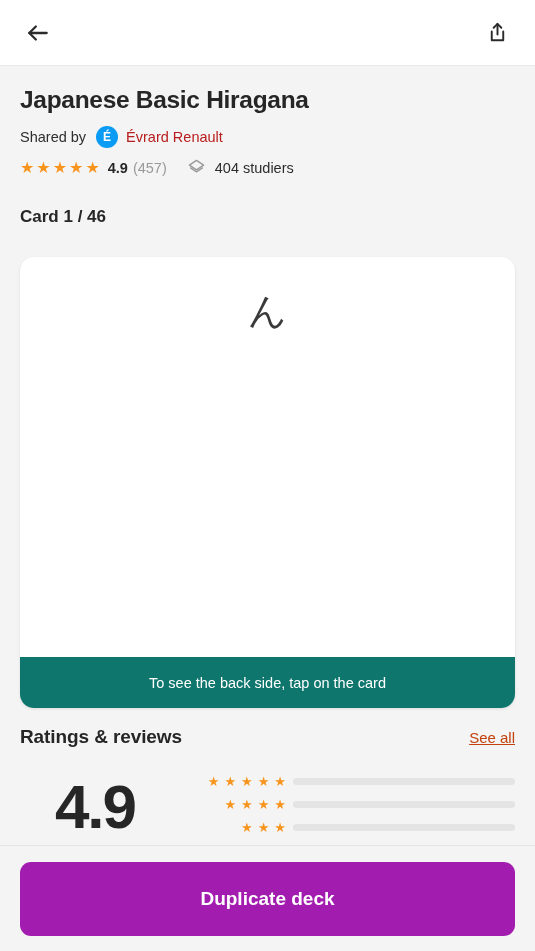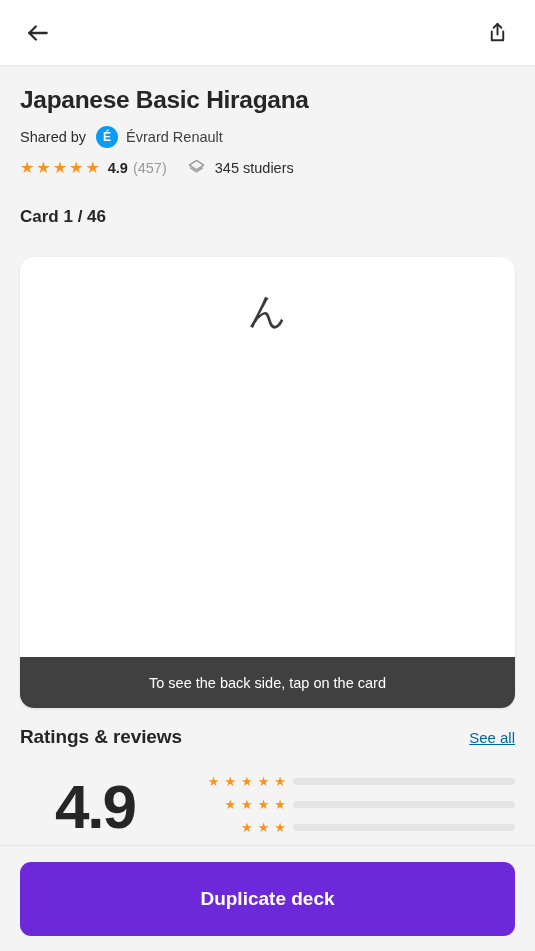--- a/index.html
+++ b/index.html
@@ -74,21 +74,21 @@
     background: #0a9cf5;
     color: #fff;
     font-size: 12px;
     font-weight: bold;
     display: flex;
     align-items: center;
     justify-content: center;
     margin-right: 8px;
     flex: 0 0 auto;
   }
-  .author-name { font-size: 14.5px; color: #404040; }
+  .author-name { font-size: 14.5px; color: #b91c1c; }
 
   .stats-row {
     display: flex;
     align-items: center;
     margin: 10px 0 0 20px;
     font-size: 14.5px;
   }
   .stars-inline {
     display: flex;
     align-items: center;
@@ -142,21 +142,21 @@
     padding-top: 35px;
   }
   .card-glyph {
     font-family: "DejaVu Sans", sans-serif;
     font-size: 38px;
     color: #3a3a3a;
     line-height: 1;
   }
   .card-hint {
     height: 51px;
-    background: #404040;
+    background: #0f766e;
     color: #ffffff;
     font-size: 14.5px;
     display: flex;
     align-items: center;
     justify-content: center;
   }
 
   
   .reviews-head {
     position: absolute;
@@ -168,21 +168,21 @@
     padding: 0 20px;
   }
   .reviews-title {
     font-size: 19px;
     font-weight: bold;
     color: #262626;
     letter-spacing: -0.1px;
   }
   .see-all {
     font-size: 15px;
-    color: #0369a1;
+    color: #c2410c;
     text-decoration: underline;
     cursor: pointer;
   }
 
   .reviews-body {
     position: absolute;
     left: 0; top: 700px;
     width: 535px;
     display: flex;
     align-items: flex-start;
@@ -236,21 +236,21 @@
     height: 106px;
     background: #f4f4f4;
     border-top: 1px solid #e4e4e4;
     display: flex;
     align-items: center;
     justify-content: center;
   }
   .primary-btn {
     width: 495px;
     height: 74px;
-    background: #6d28d9;
+    background: #a21caf;
     color: #ffffff;
     border: none;
     border-radius: 11px;
     font-family: "Liberation Sans", sans-serif;
     font-size: 19px;
     font-weight: bold;
     cursor: pointer;
   }
 </style>
 </head>
@@ -295,21 +295,21 @@
       <span class="star">★</span>
     </span>
     <span class="rating-value">4.9</span>
     <span class="rating-count">(457)</span>
     <span class="studiers-icon">
       <svg width="19" height="19" viewBox="0 0 24 24" fill="none" stroke="#9a9a9a" stroke-width="1.7" stroke-linecap="round" stroke-linejoin="round">
         <polygon points="12,3 21,9 12,15 3,9"></polygon>
         <polyline points="4.5,12.5 12,17.5 19.5,12.5"></polyline>
       </svg>
     </span>
-    <span class="studiers-text">345 studiers</span>
+    <span class="studiers-text">404 studiers</span>
   </div>
 
   <div class="card-label">Card 1 / 46</div>
 
   <div class="flashcard">
     <div class="card-face">
       <span class="card-glyph">ん</span>
     </div>
     <div class="card-hint">To see the back side, tap on the card</div>
   </div>

